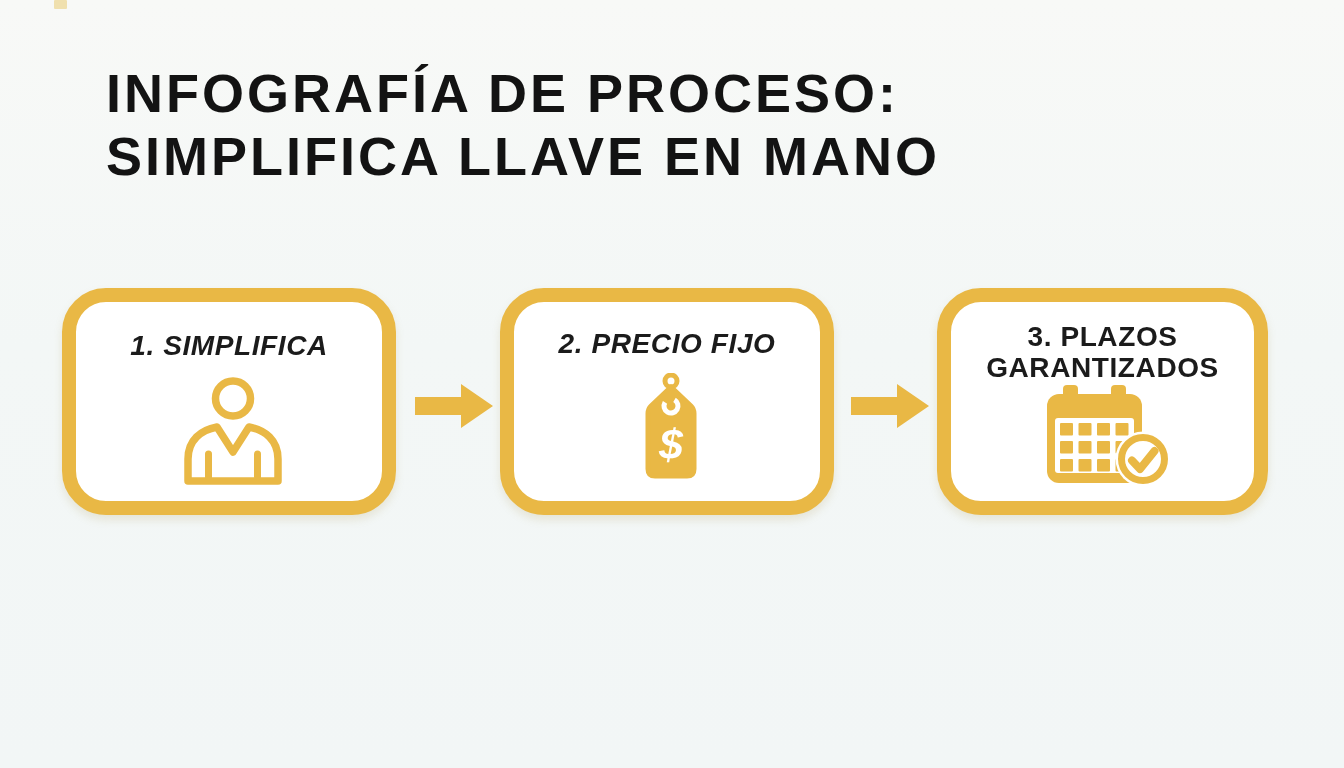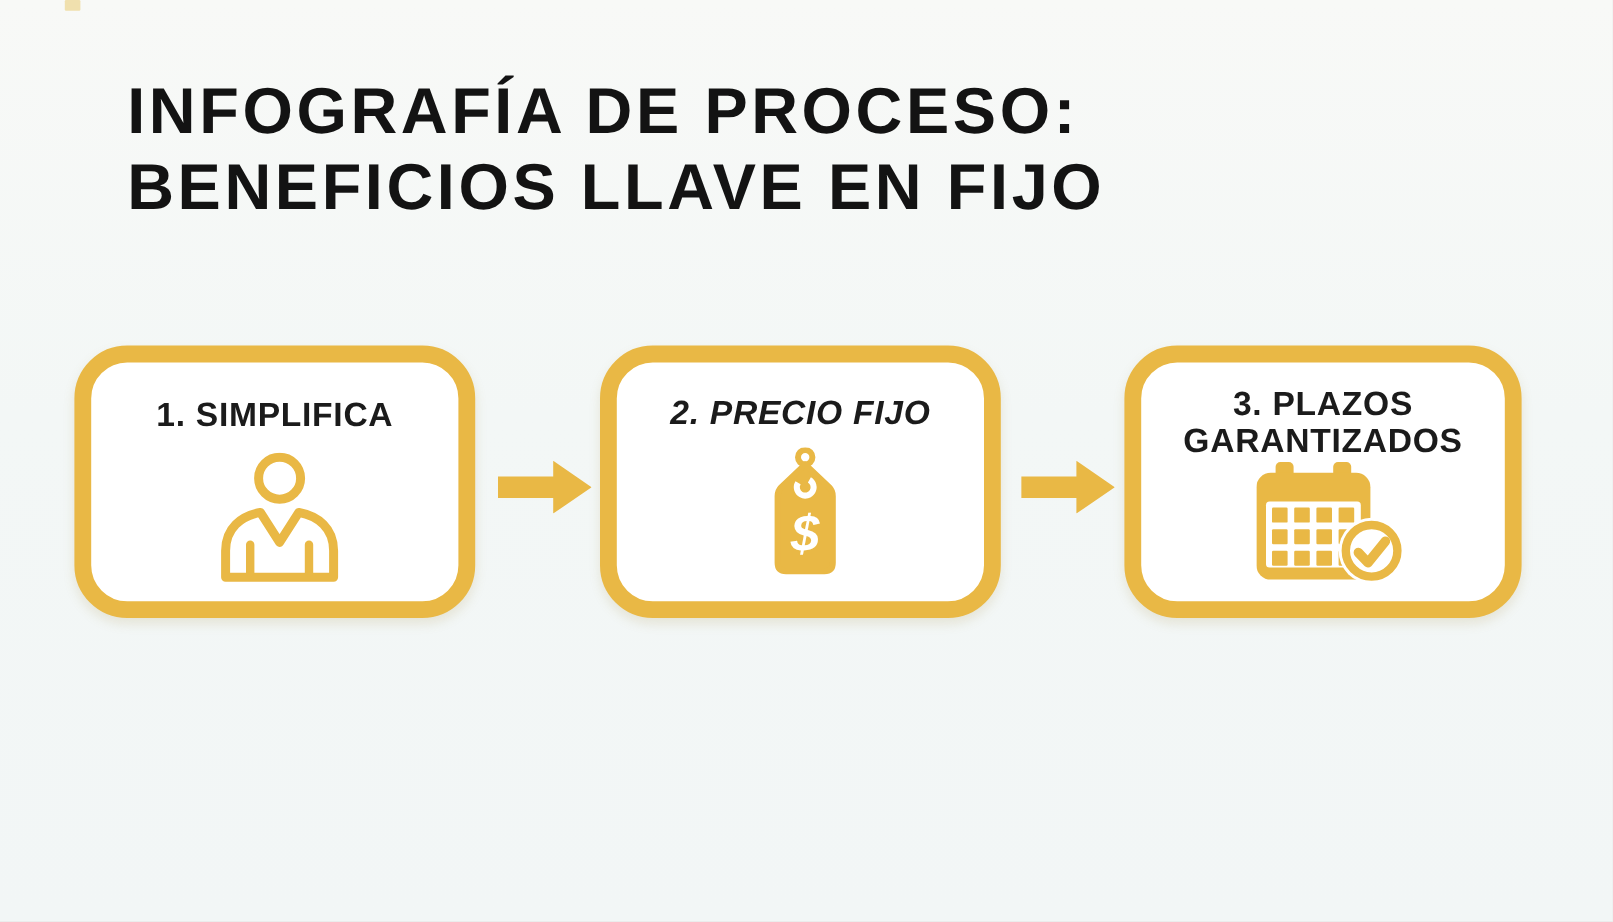--- a/index.html
+++ b/index.html
@@ -28,21 +28,21 @@
     box-shadow:0 5px 9px rgba(170,150,80,0.18);
     text-align:center;
   }
   .step-1{ left:62px;  width:334px; }
   .step-2{ left:500px; width:334px;font-style:italic; }
   .step-3{ left:937px; width:331px; }
   .step-label{
     font-weight:700; font-size:28px; line-height:31px;
     letter-spacing:0.6px; color:#1b1b1b;
   }
-  .step-1 .step-label{ margin-top:28px; }
+  .step-1 .step-label{ margin-top:28px;font-style:italic; }
   .step-2 .step-label{ margin-top:26px; }
   .step-3 .step-label{ margin-top:19px; padding:0 24px; }
   .step-icon{ position:absolute; }
   .person-icon-svg  { left:calc(50% - 48px); top:75px; }
   .tag-icon-svg     { left:calc(50% - 25px); top:71px; }
   .calendar-icon-svg{ left:calc(50% - 56px); top:83px; }
   .arrow{ position:absolute; top:384px; }
   .arrow-1{ left:415px; }
   .arrow-2{ left:851px; }
   .tag-symbol{
@@ -50,21 +50,21 @@
     font-weight:700; font-size:43px; fill:#ffffff;
   }
 </style>
 </head>
 <body>
 
 <div class="canvas">
 
   <div class="corner-mark"></div>
 
-  <h1 class="title"><span>INFOGRAFÍA DE PROCESO:</span><br><span>BENEFICIOS LLAVE EN FIJO</span></h1>
+  <h1 class="title"><span>INFOGRAFÍA DE PROCESO:</span><br><span>SIMPLIFICA LLAVE EN MANO</span></h1>
 
   <div class="step-box step-1">
     <div class="step-label">1. SIMPLIFICA</div>
     <svg class="step-icon person-icon-svg" width="104" height="110" viewBox="0 0 104 110">
       <circle cx="52" cy="21.5" r="17.5" fill="none" stroke="#e9b845" stroke-width="7.5"></circle>
       <path d="M7 104 V82 C7 63 20 53 36 50 L52 75 L68 50 C84 53 97 63 97 82 V104 Z" fill="none" stroke="#e9b845" stroke-width="7.5" stroke-linejoin="round"></path>
       <line x1="27.5" y1="77" x2="27.5" y2="100" stroke="#e9b845" stroke-width="7" stroke-linecap="round"></line>
       <line x1="76.5" y1="77" x2="76.5" y2="100" stroke="#e9b845" stroke-width="7" stroke-linecap="round"></line>
     </svg>
   </div>

